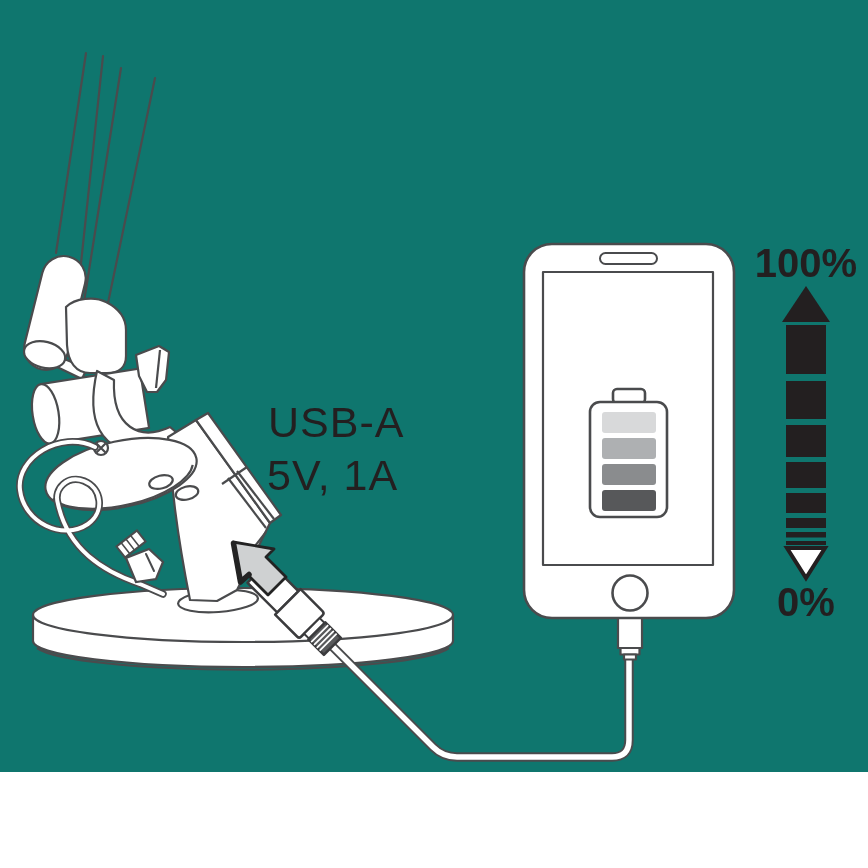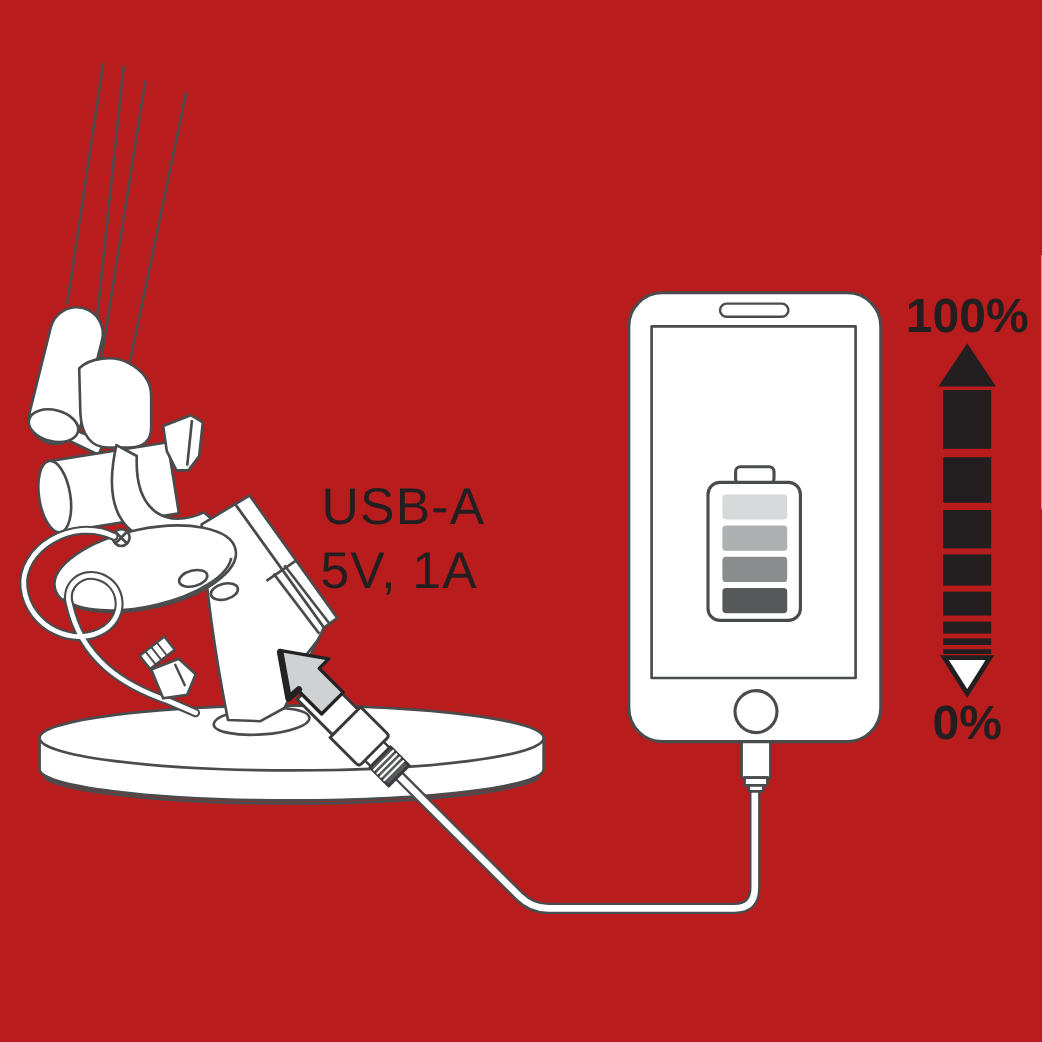--- a/index.html
+++ b/index.html
@@ -1,16 +1,16 @@
 <!DOCTYPE html>
 <html><head>
 <meta charset="utf-8">
 <style>
   html,body{margin:0;padding:0;background:#ffffff;}
-  #page{position:relative;width:868px;height:868px;background:#b91c1c;overflow:hidden;}
+  #page{position:relative;width:868px;height:772px;background:#0f766e;overflow:hidden;}
   svg{display:block;}
   text{font-family:"Liberation Sans","DejaVu Sans",sans-serif;fill:#231f20;}
   .spec-label{font-size:43px;font-weight:400;letter-spacing:1px;}
   .gauge-label{font-size:40px;font-weight:700;}
 </style>
 </head>
 <body>
 
 <div id="page">
 <svg width="868" height="868" viewBox="0 0 868 868">

